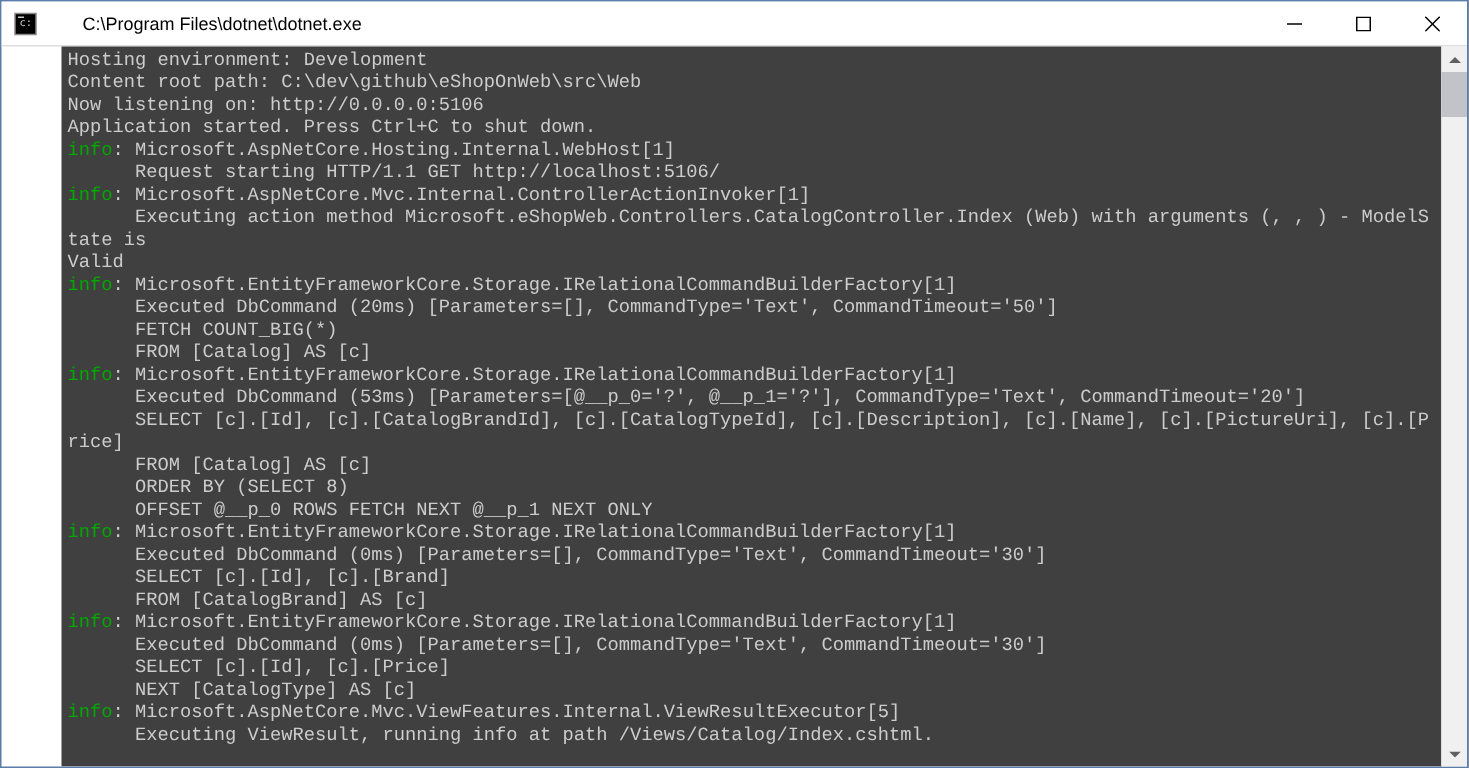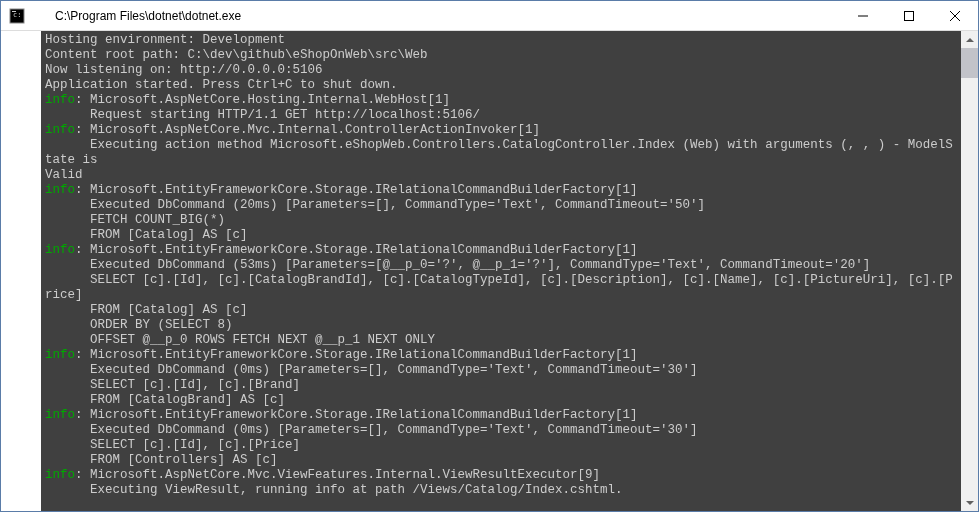--- a/index.html
+++ b/index.html
@@ -150,22 +150,22 @@
 <span>      FROM [Catalog] AS [c]</span>
 <span>      ORDER BY (SELECT 8)</span>
 <span>      OFFSET @__p_0 ROWS FETCH NEXT @__p_1 NEXT ONLY</span>
 <span class="info-label">info</span><span>: Microsoft.EntityFrameworkCore.Storage.IRelationalCommandBuilderFactory[1]</span>
 <span>      Executed DbCommand (0ms) [Parameters=[], CommandType='Text', CommandTimeout='30']</span>
 <span>      SELECT [c].[Id], [c].[Brand]</span>
 <span>      FROM [CatalogBrand] AS [c]</span>
 <span class="info-label">info</span><span>: Microsoft.EntityFrameworkCore.Storage.IRelationalCommandBuilderFactory[1]</span>
 <span>      Executed DbCommand (0ms) [Parameters=[], CommandType='Text', CommandTimeout='30']</span>
 <span>      SELECT [c].[Id], [c].[Price]</span>
-<span>      FROM [Controllers] AS [c]</span>
-<span class="info-label">info</span><span>: Microsoft.AspNetCore.Mvc.ViewFeatures.Internal.ViewResultExecutor[9]</span>
+<span>      NEXT [CatalogType] AS [c]</span>
+<span class="info-label">info</span><span>: Microsoft.AspNetCore.Mvc.ViewFeatures.Internal.ViewResultExecutor[5]</span>
 <span>      Executing ViewResult, running info at path /Views/Catalog/Index.cshtml.</span>
 </div>
   <div class="scrollbar">
     <div class="sb-btn">
       <svg width="8" height="4" viewBox="0 0 8 4">
           <polygon points="4,0 8,4 0,4" fill="#606060"></polygon>
         </svg>
     </div>
     <div class="sb-track">
       <div class="sb-thumb"></div>

